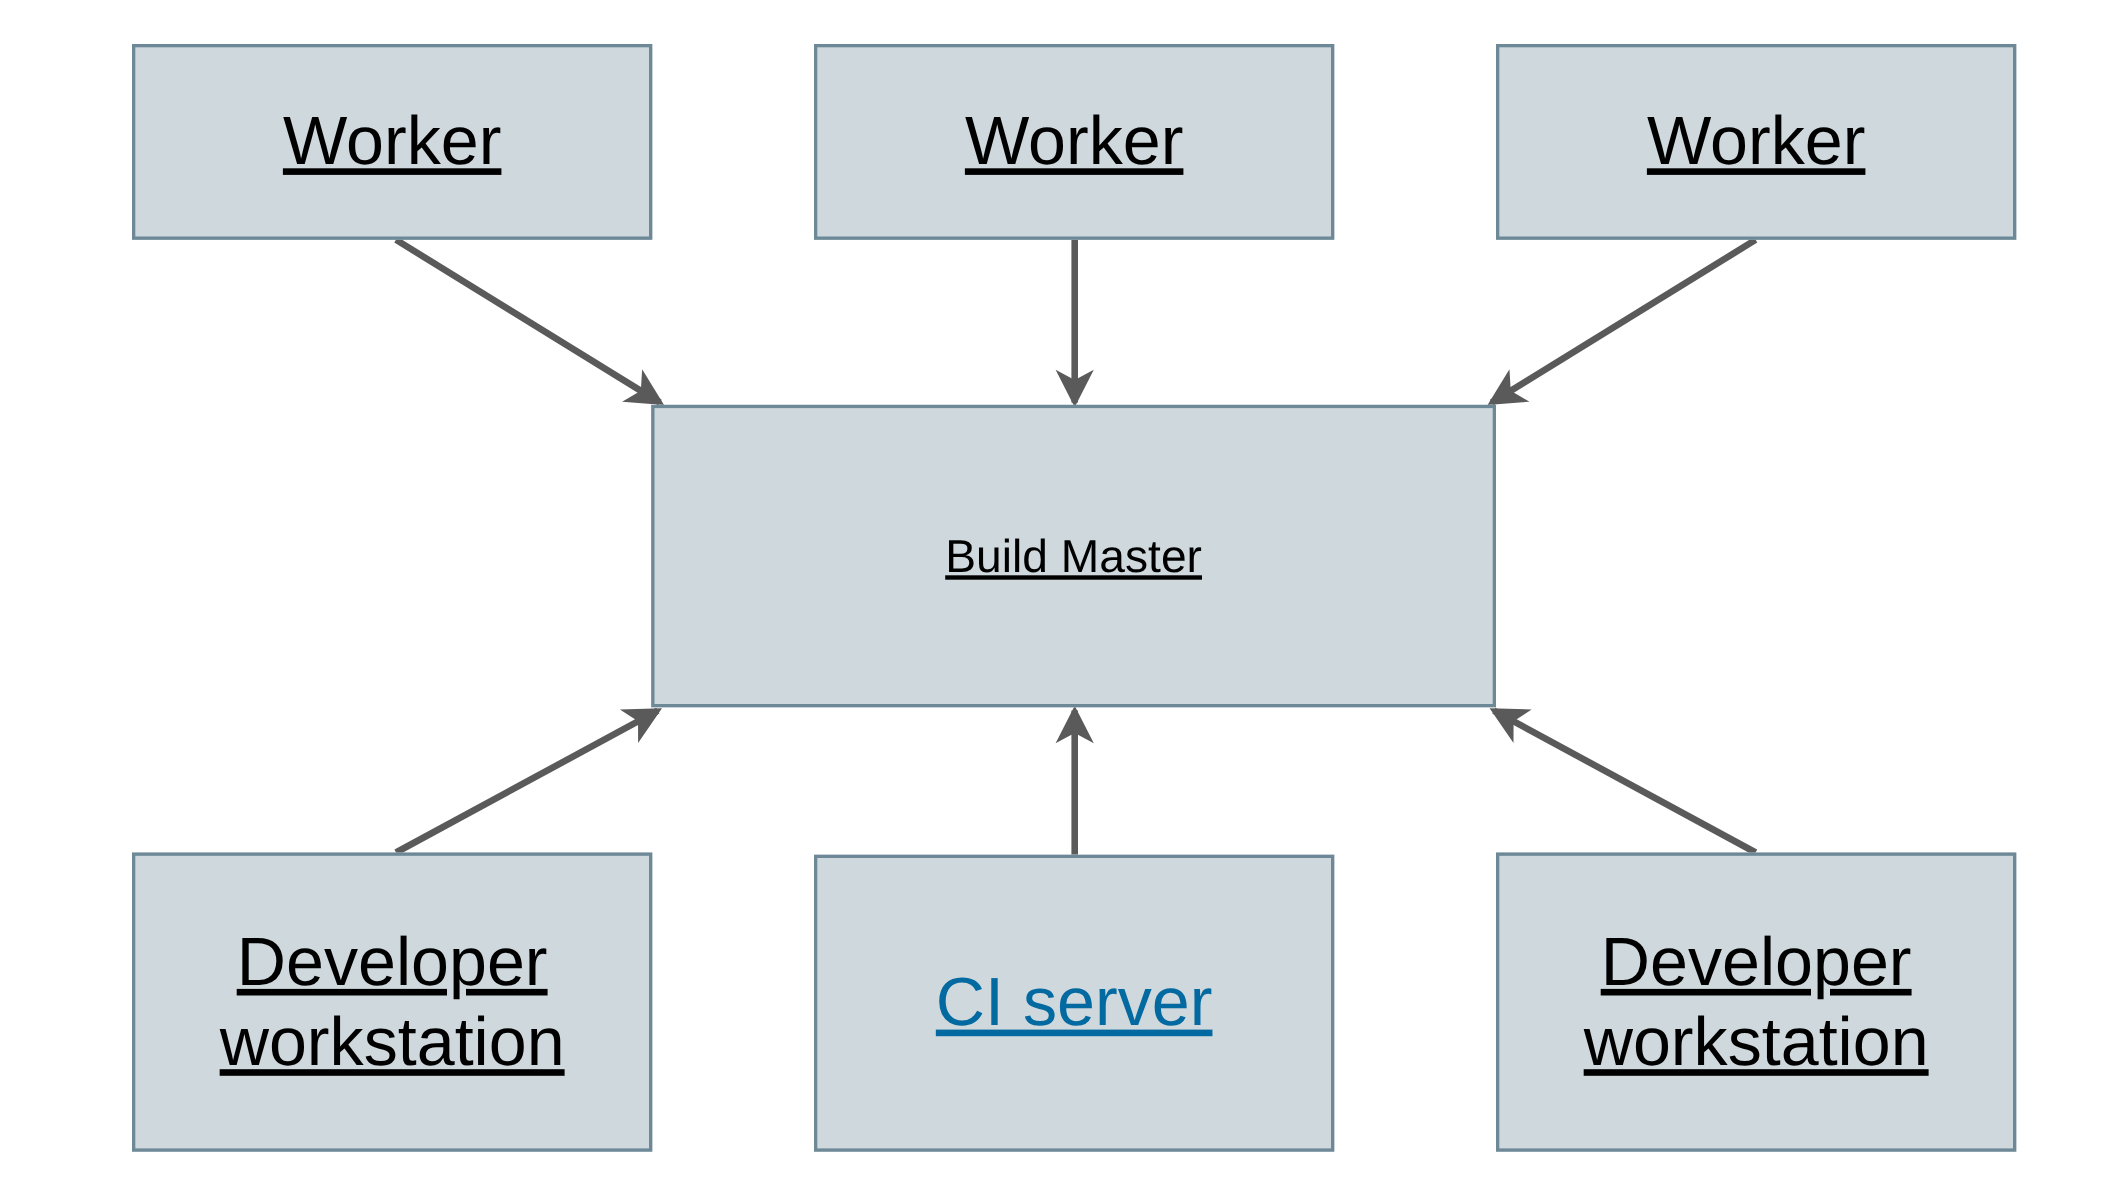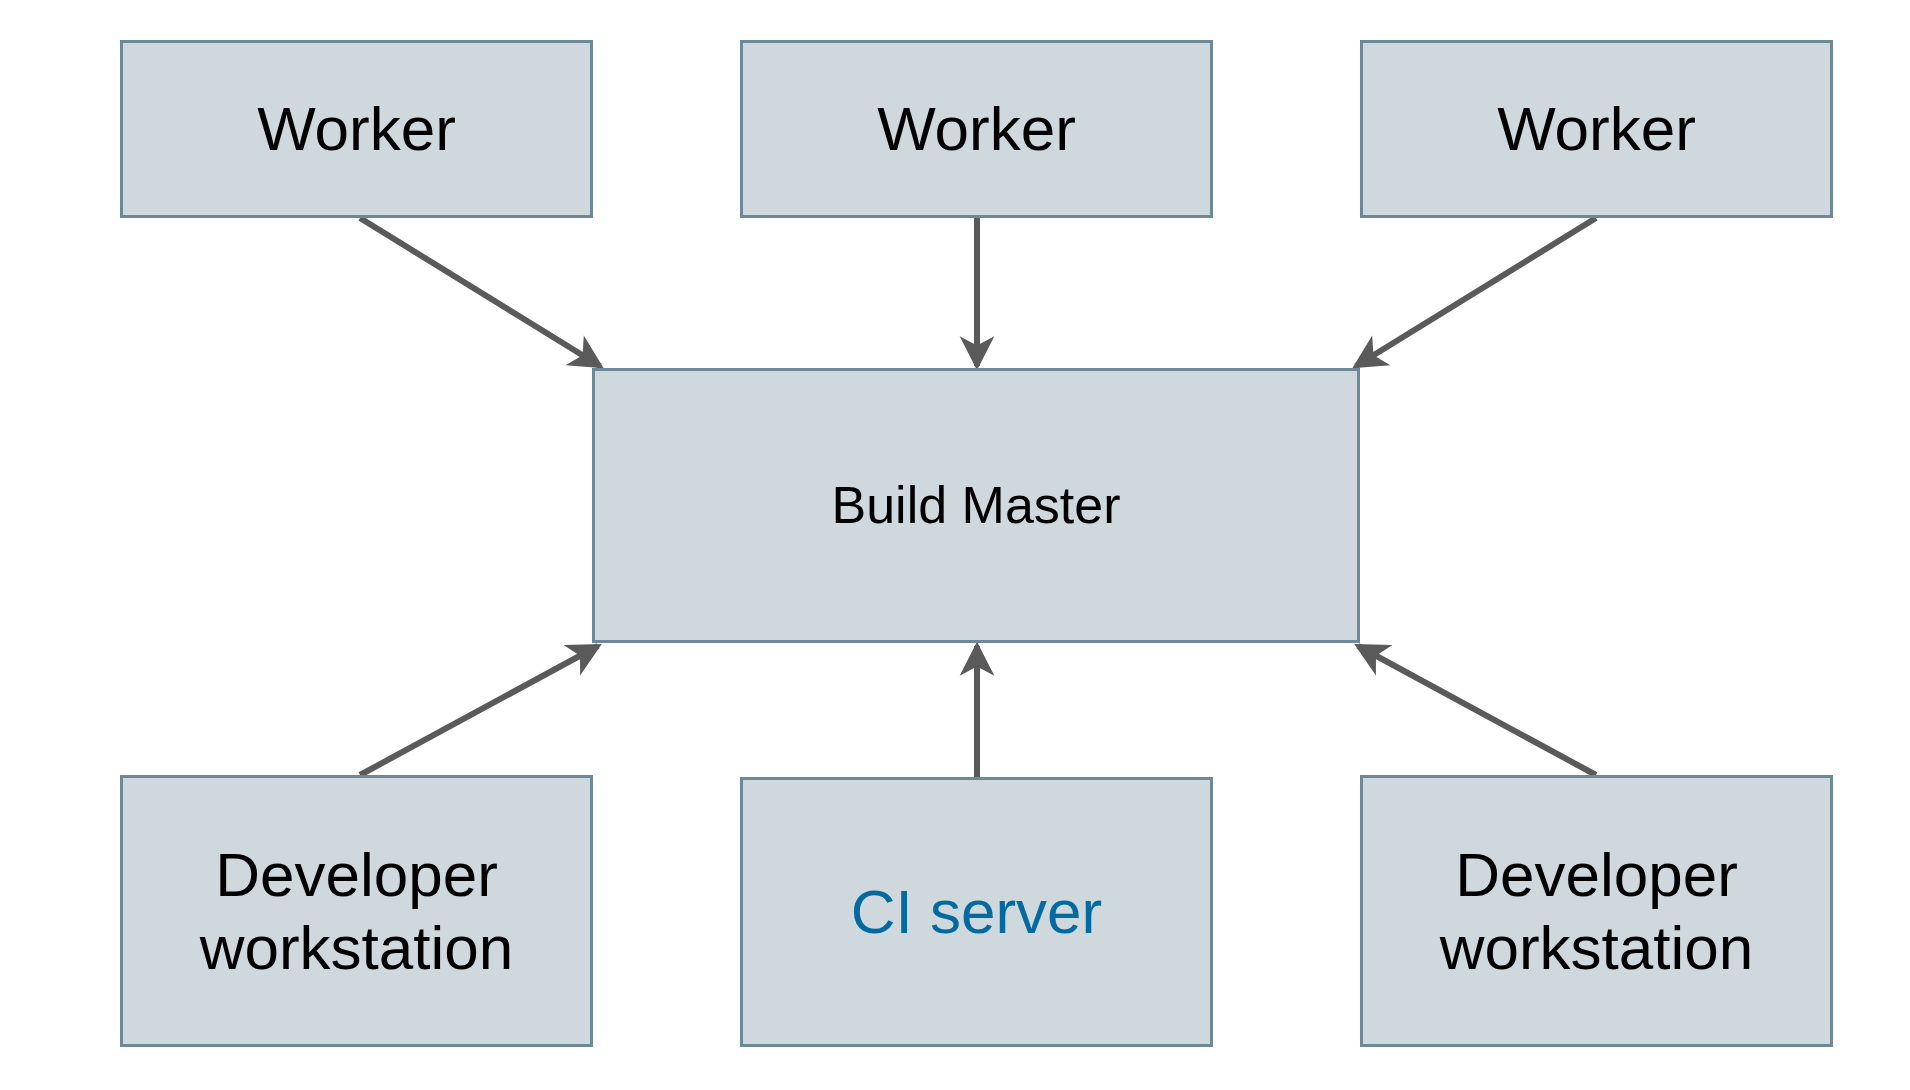--- a/index.html
+++ b/index.html
@@ -23,20 +23,21 @@
     display: flex;
     align-items: center;
     justify-content: center;
     text-align: center;
     color: #000000;
     font-family: "Liberation Sans", sans-serif;
     font-weight: 400;
     line-height: 1.18;
     white-space: pre-line;
     z-index: 2;
+    text-decoration: underline;
   }
   .node-label {
     display: block;
     padding: 0 8px;
   }
   #edges {
     position: absolute;
     left: 0;
     top: 0;
     width: 1910px;
@@ -63,21 +64,21 @@
         <line x1="360" y1="775" x2="598" y2="646" stroke="#5a5a5a" stroke-width="6" stroke-linecap="butt" marker-end="url(#arrowhead)"></line>
         <line x1="977" y1="777" x2="977" y2="646" stroke="#5a5a5a" stroke-width="6" stroke-linecap="butt" marker-end="url(#arrowhead)"></line>
         <line x1="1596" y1="775" x2="1358" y2="646" stroke="#5a5a5a" stroke-width="6" stroke-linecap="butt" marker-end="url(#arrowhead)"></line>
       </g>
   </svg>
 
   <div id="node-layer">
       <div class="node" style="left: 120px; top: 40px; width: 473px; height: 178px; background: rgb(207, 216, 220); border-color: rgb(109, 136, 150); border-width: 3px; color: rgb(0, 0, 0); font-size: 62px;"><span class="node-label">Worker</span></div>
       <div class="node" style="left: 740px; top: 40px; width: 473px; height: 178px; background: rgb(207, 216, 220); border-color: rgb(109, 136, 150); border-width: 3px; color: rgb(0, 0, 0); font-size: 62px;"><span class="node-label">Worker</span></div>
       <div class="node" style="left: 1360px; top: 40px; width: 473px; height: 178px; background: rgb(207, 216, 220); border-color: rgb(109, 136, 150); border-width: 3px; color: rgb(0, 0, 0); font-size: 62px;"><span class="node-label">Worker</span></div>
-      <div class="node" style="left: 592px; top: 368px; width: 768px; height: 275px; background: rgb(207, 216, 220); border-color: rgb(109, 136, 150); border-width: 3px; color: rgb(0, 0, 0); font-size: 52px;"><span class="node-label">Build Master</span></div>
+      <div class="node" style="left: 592px; top: 368px; width: 768px; height: 275px; background: rgb(207, 216, 220); border-color: rgb(109, 136, 150); border-width: 3px; color: rgb(0, 0, 0); font-size: 42px;"><span class="node-label">Build Master</span></div>
       <div class="node" style="left: 120px; top: 775px; width: 473px; height: 272px; background: rgb(207, 216, 220); border-color: rgb(109, 136, 150); border-width: 3px; color: rgb(0, 0, 0); font-size: 62px;"><span class="node-label">Developer
 workstation</span></div>
       <div class="node" style="left: 740px; top: 777px; width: 473px; height: 270px; background: rgb(207, 216, 220); border-color: rgb(109, 136, 150); border-width: 3px; color: #0369a1; font-size: 62px;"><span class="node-label">CI server</span></div>
       <div class="node" style="left: 1360px; top: 775px; width: 473px; height: 272px; background: rgb(207, 216, 220); border-color: rgb(109, 136, 150); border-width: 3px; color: rgb(0, 0, 0); font-size: 62px;"><span class="node-label">Developer
 workstation</span></div>
     </div>
 
 </div>
 
 </body></html>

